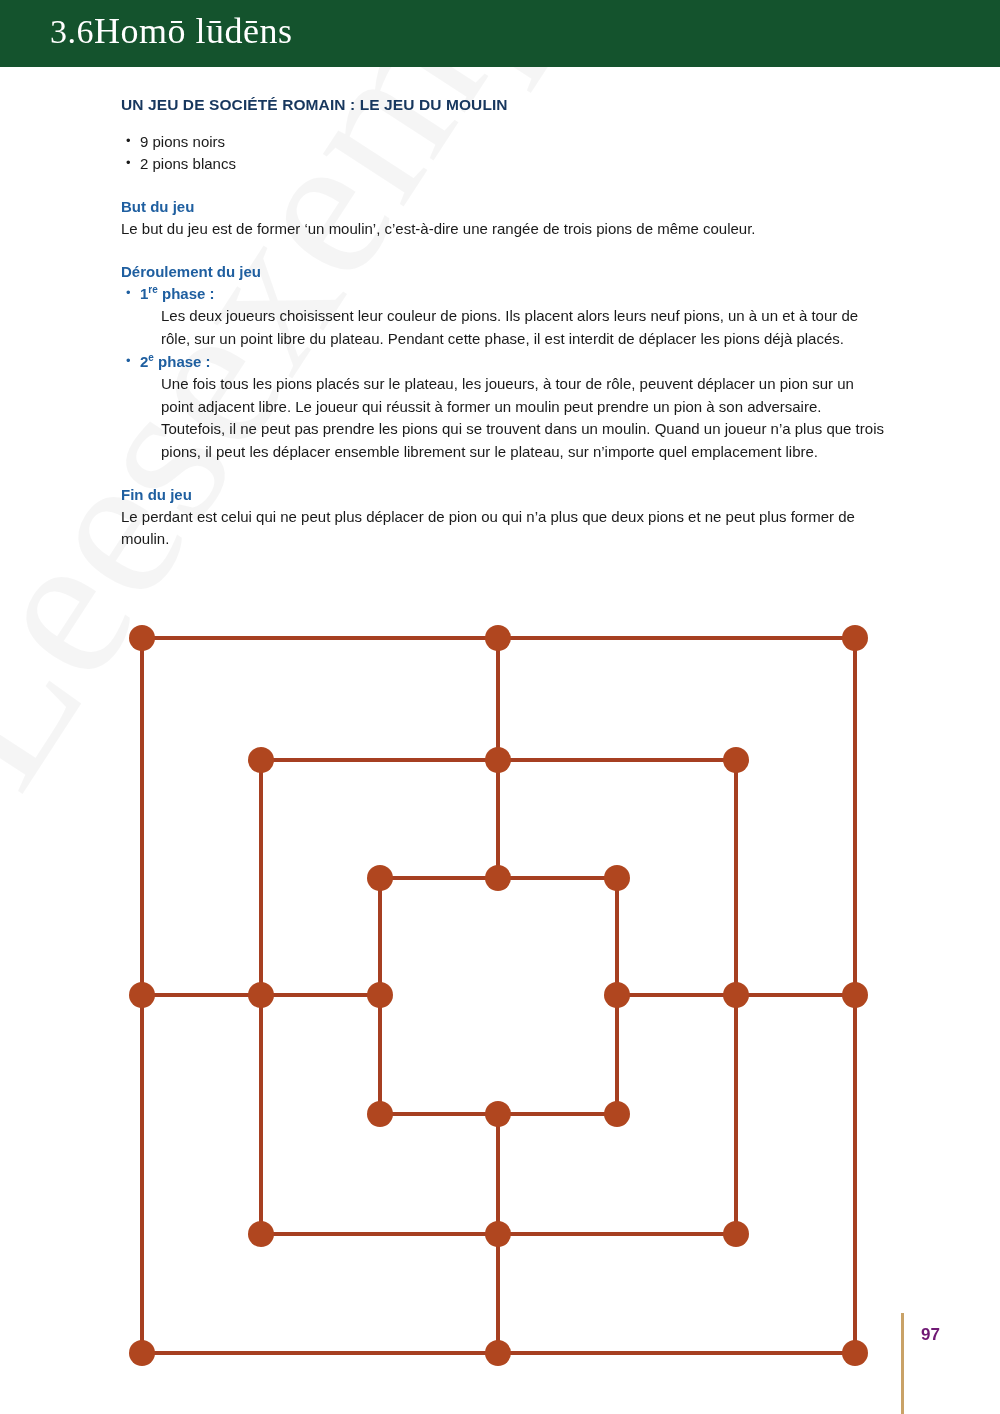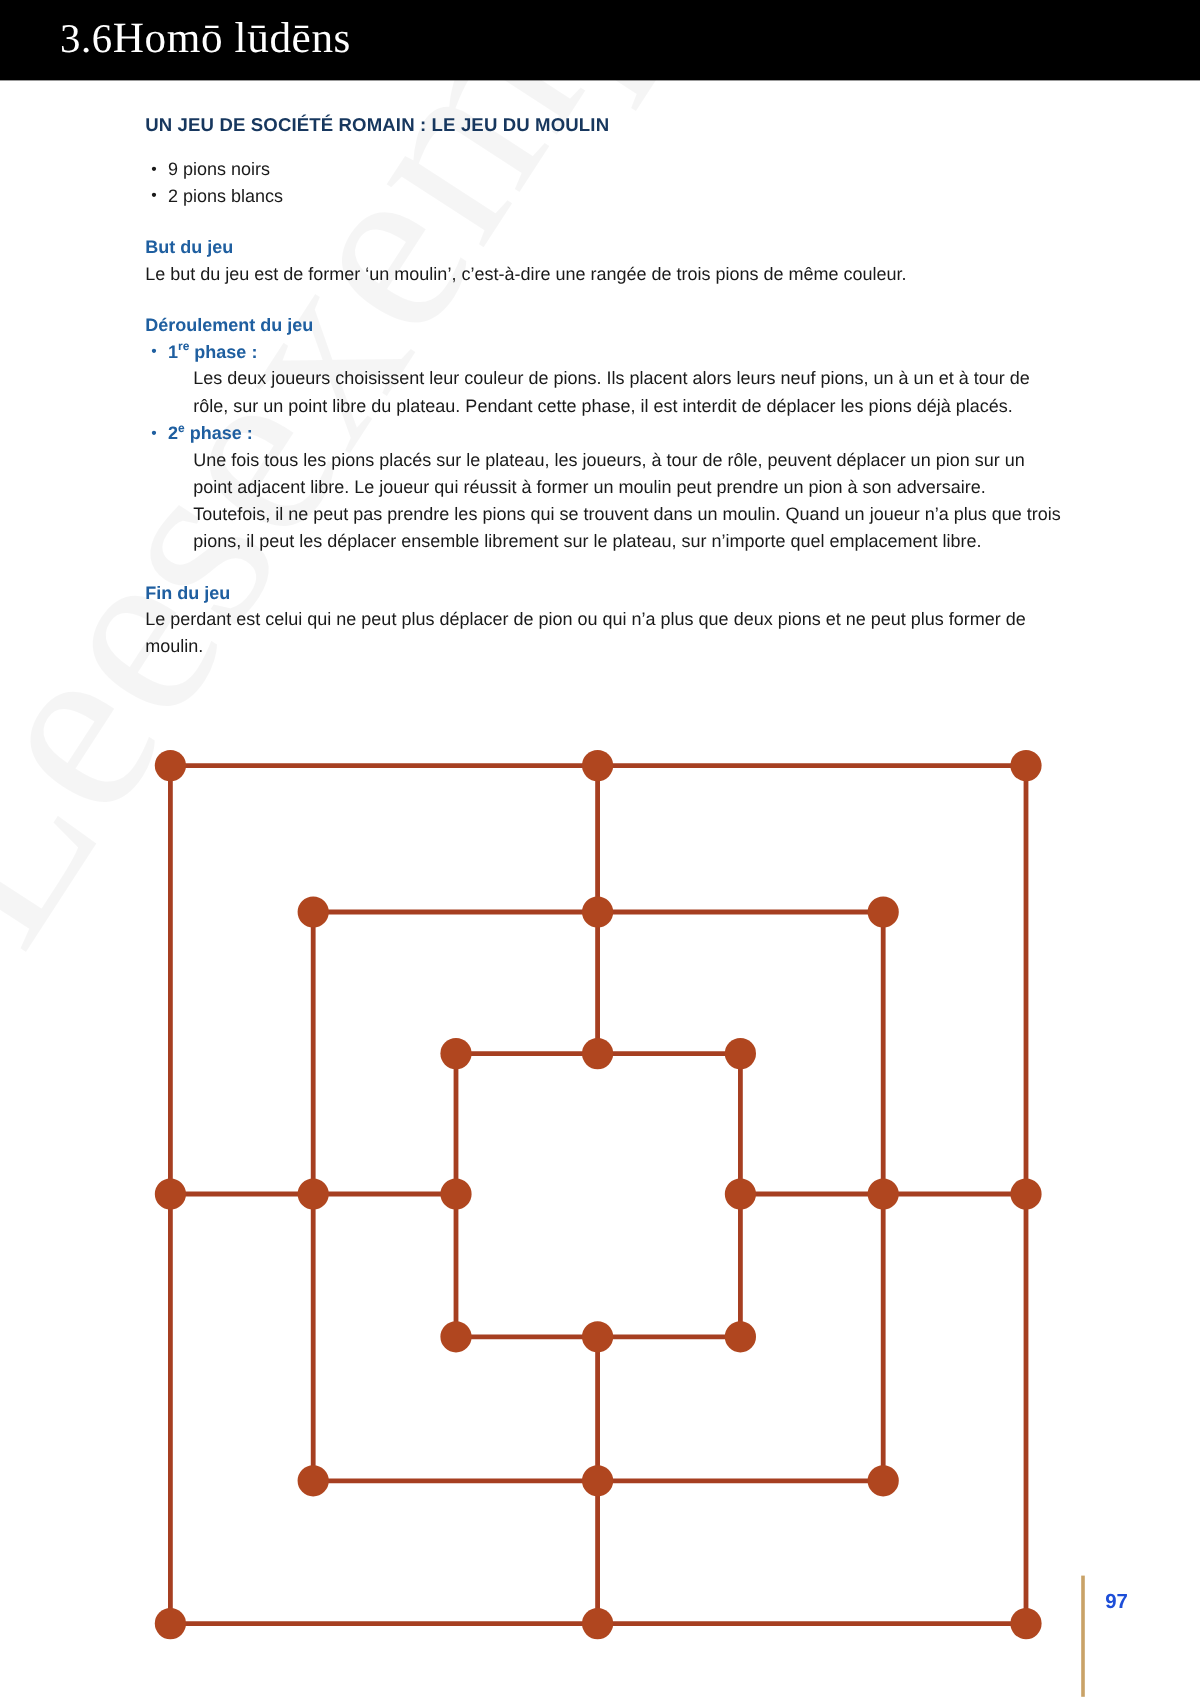--- a/index.html
+++ b/index.html
@@ -33,21 +33,21 @@
     transform: rotate(-57deg);
     transform-origin: 0 50%;
     letter-spacing: 2px;
   }
 
   
   #header-band {
     position: absolute;
     left: 0; top: 0;
     width: 1000px; height: 67px;
-    background: #000000;
+    background: #14532d;
     z-index: 10;
   }
   #header-band .hdr-inner {
     position: absolute;
     left: 50px;
     top: 10px;
     display: flex;
     align-items: baseline;
     color: #ffffff;
     font-family: "Liberation Serif", serif;
@@ -157,21 +157,21 @@
     height: 101px;
     background: #c9a267;
     z-index: 30;
   }
   #page-number {
     position: absolute;
     left: 921px;
     top: 1325px;
     font-size: 17px;
     font-weight: bold;
-    color: #1d4ed8;
+    color: #701a75;
     z-index: 30;
   }
 </style>
 </head>
 <body>
 
 <div id="watermark">
   <div class="wm-text">Leesexemplaar</div>
 </div>
 

